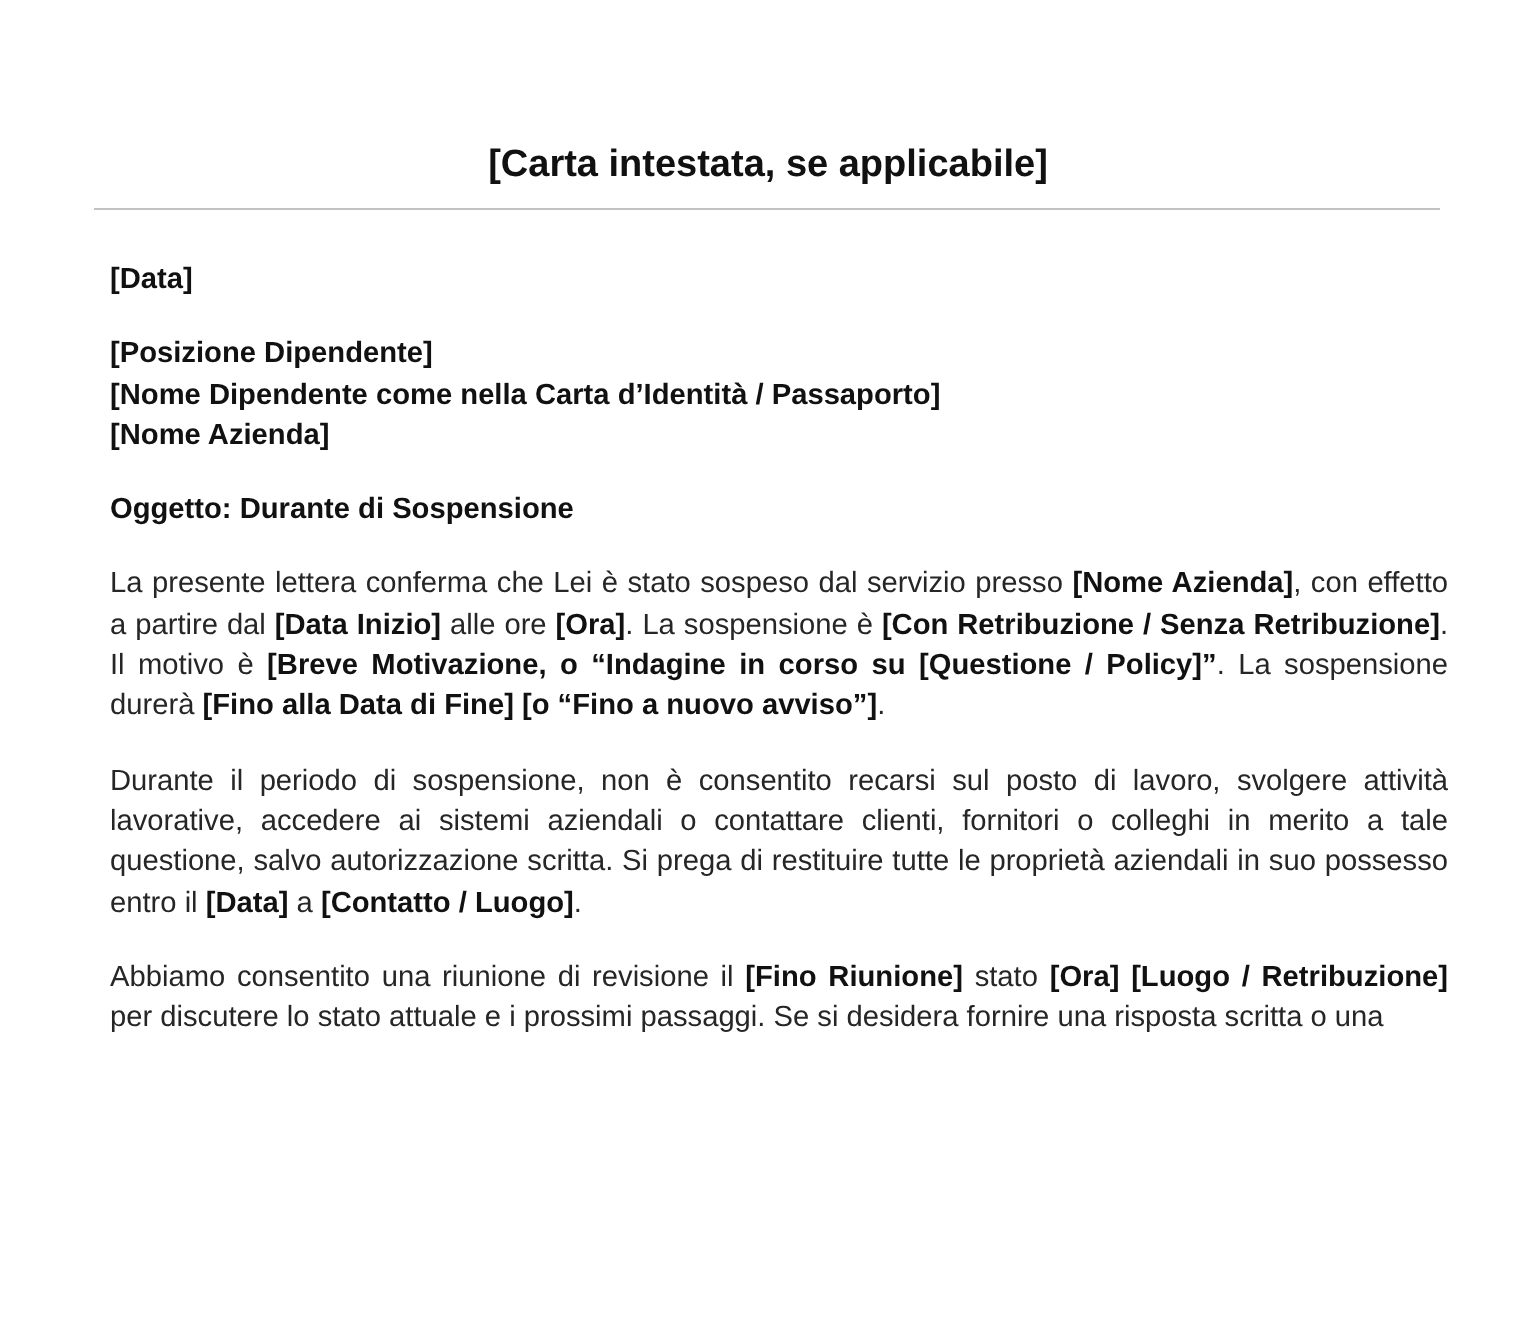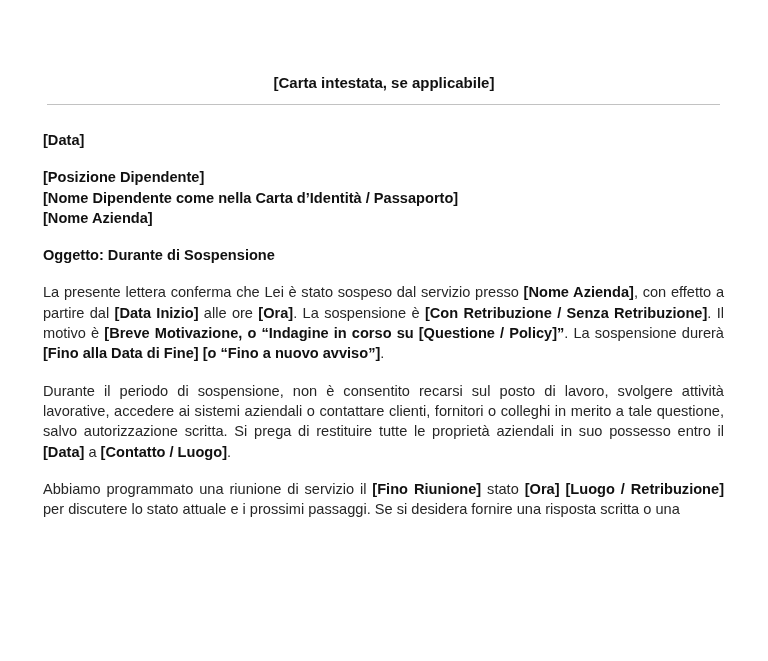--- a/index.html
+++ b/index.html
@@ -14,21 +14,21 @@
     position: relative;
     font-family: "Liberation Sans", "DejaVu Sans", sans-serif;
     color: #262626;
   }
   .letterhead {
     position: absolute;
     top: 73px;
     left: 0;
     width: 768px;
     text-align: center;
-    font-size: 15px;
+    font-size: 19px;
     font-weight: bold;
     color: #111111;
     line-height: 20px;
   }
   .rule {
     position: absolute;
     top: 104px;
     left: 47px;
     width: 673px;
     height: 0;
@@ -36,21 +36,21 @@
   }
   .content {
     position: absolute;
     top: 130px;
     left: 43px;
     width: 681px;
     font-size: 14.6px;
     line-height: 20.3px;
   }
   .content p {
-    margin: 0 0 17px 0;
+    margin: 0 0 17px 12px;
   }
   .justify {
     text-align: justify;
   }
   .b {
     font-weight: bold;
     color: #111111;
   }
   .block-line {
     display: block;
@@ -77,15 +77,15 @@
   <p>
     <span class="b">Oggetto: Durante di Sospensione</span>
   </p>
 
 
   <p class="justify"><span>La presente lettera conferma che Lei è stato sospeso dal servizio presso </span><span class="b">[Nome Azienda]</span><span>, con effetto a partire dal </span><span class="b">[Data Inizio]</span><span> alle ore </span><span class="b">[Ora]</span><span>. La sospensione è </span><span class="b">[Con Retribuzione / Senza Retribuzione]</span><span>. Il motivo è </span><span class="b">[Breve Motivazione, o “Indagine in corso su [Questione / Policy]”</span><span>. La sospensione durerà </span><span class="b">[Fino alla Data di Fine] [o “Fino a nuovo avviso”]</span><span>.</span></p>
 
   <p class="justify"><span>Durante il periodo di sospensione, non è consentito recarsi sul posto di lavoro, svolgere attività lavorative, accedere ai sistemi aziendali o contattare clienti, fornitori o colleghi in merito a tale questione, salvo autorizzazione scritta. Si prega di restituire tutte le proprietà aziendali in suo possesso entro il </span><span class="b">[Data]</span><span> a </span><span class="b">[Contatto / Luogo]</span><span>.</span></p>
 
 
-  <p class="justify"><span>Abbiamo programmato una riunione di servizio il </span><span class="b">[Fino Riunione]</span><span> stato </span><span class="b">[Ora]</span><span> </span><span class="b">[Luogo / Retribuzione]</span><span> per discutere lo stato attuale e i prossimi passaggi. Se si desidera fornire una risposta scritta o una</span></p>
+  <p class="justify"><span>Abbiamo consentito una riunione di revisione il </span><span class="b">[Fino Riunione]</span><span> stato </span><span class="b">[Ora]</span><span> </span><span class="b">[Luogo / Retribuzione]</span><span> per discutere lo stato attuale e i prossimi passaggi. Se si desidera fornire una risposta scritta o una</span></p>
 
 </div>
 
 </body></html>

